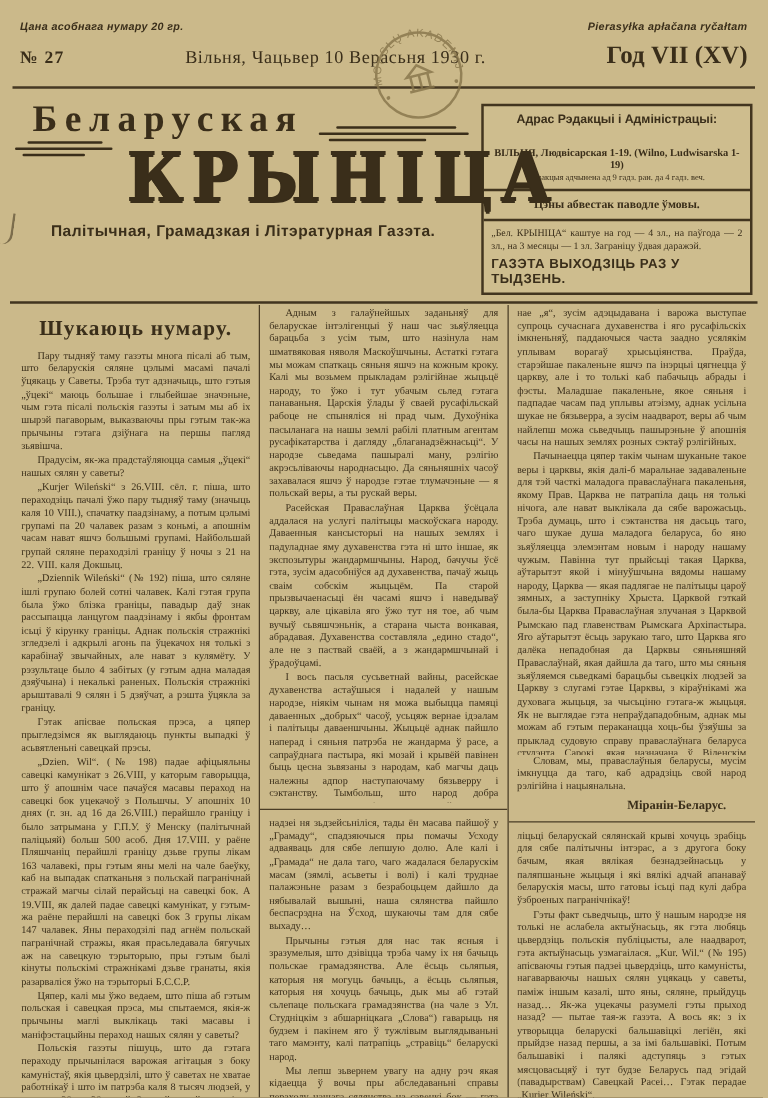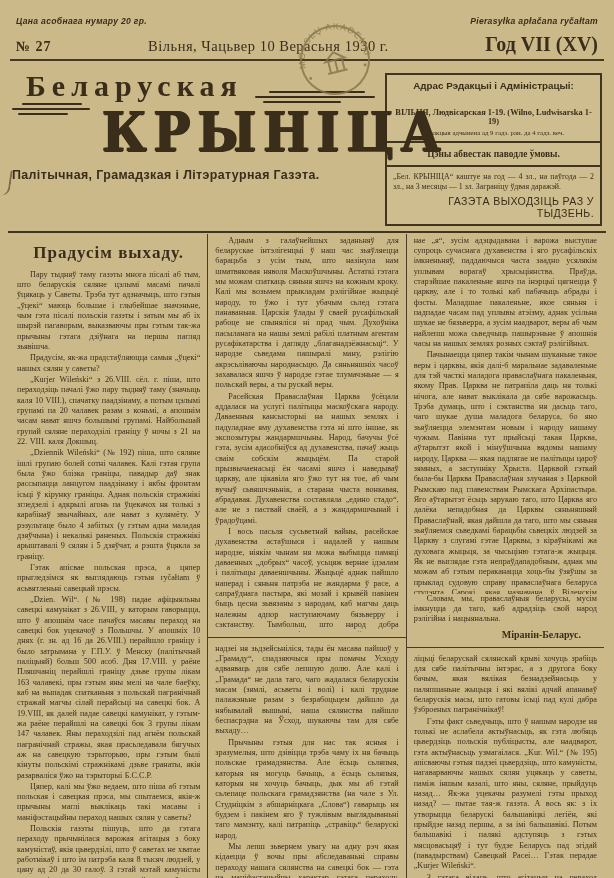--- a/index.html
+++ b/index.html
@@ -12,21 +12,21 @@
       radial-gradient(ellipse at 50% 28%, rgba(255,246,214,0.30), rgba(255,246,214,0) 62%),
       linear-gradient(90deg, #b3a06f 0%, #c7b584 2.5%, #ccbא8b 50%, #cbb98a 96%, #b5a271 100%),
       linear-gradient(180deg, #c2ae7c 0%, #cbb98a 7%, #ccba8b 82%, #c0a977 95%, #6e5d3a 99.3%, #4a3d25 100%);
     background-color:#cbb98a;
   }
   .inkwrap{padding:0 10px;}
 
   
   .top-row{display:flex;justify-content:space-between;padding:16px 6px 0 6px;
     font-family:"Liberation Sans", sans-serif;font-size:8.6px;font-weight:bold;letter-spacing:.3px;font-style:italic;}
-  .issue-row{display:flex;align-items:baseline;padding:7px 6px 3px 6px;border-bottom:2px solid #463823;}
+  .issue-row{display:flex;align-items:baseline;padding:7px 6px 13px 6px;border-bottom:2px solid #463823;}
   .issue-no{font-size:14px;font-weight:bold;letter-spacing:1px;}
   .dateline{flex:1;text-align:center;font-size:14.5px;letter-spacing:.5px;}
   .yearvol{font-size:20px;font-weight:bold;}
 
   
   .stamp{position:absolute;left:295px;top:20px;width:80px;height:80px;opacity:.8;
     transform:rotate(-14deg);pointer-events:none;}
 
   
   .mast-row{display:flex;gap:8px;padding:6px 2px 2px 2px;}
@@ -41,34 +41,34 @@
   .bars.l i:nth-child(1){width:60px;margin-left:10px;}
   .bars.l i:nth-child(2){width:78px;}
   .bars.l i:nth-child(3){width:50px;margin-left:6px;}
   .mast-line2{display:flex;align-items:flex-start;gap:12px;margin-top:0px;}
   .mast-title2{
     font-family:"DejaVu Serif", serif;font-size:49px;font-weight:bold;letter-spacing:7px;
     white-space:nowrap;transform:scaleY(1.12);transform-origin:center;
     text-shadow:1px 0 0 currentColor,-1px 0 0 currentColor,0 1px 0 currentColor;
   }
   .mast-sub{font-family:"Liberation Sans", sans-serif;font-size:12.4px;font-weight:bold;
-    margin-top:7px;letter-spacing:.4px;}
+    text-align:center;margin-top:7px;letter-spacing:.4px;}
 
   
   .infobox{width:213px;flex:0 0 213px;border:2px solid #42351f;margin-top:6px;align-self:flex-start;
     background:rgba(255,248,220,0.06);}
   .ib-sec{padding:5px 6px;border-bottom:2px solid #42351f;}
   .ib-sec:last-child{border-bottom:none;}
   .ib-title{font-family:Liberation Sans, sans-serif;font-size:9.8px;font-weight:bold;text-align:center;}
   .ib-addr{font-size:8.4px;font-weight:bold;text-align:center;margin-top:17px;}
   .ib-hours{font-size:6.8px;text-align:center;margin-top:3px;}
   .ib-rates{font-size:9.4px;font-weight:bold;text-align:center;padding:1px 0;}
   .ib-sub{font-size:7.9px;text-align:justify;line-height:1.25;}
-  .ib-weekly{font-family:"Liberation Sans", sans-serif;font-size:10.6px;font-weight:normal;
-    text-align:right;margin-top:3px;letter-spacing:.4px;}
+  .ib-weekly{font-family:"Liberation Sans", sans-serif;font-size:10.6px;font-weight:bold;
+    text-align:left;margin-top:3px;letter-spacing:.4px;}
 
   
   .main-rule{border-top:2.5px solid #42351f;margin:3px -2px 0 -2px;}
   .cols{display:flex;height:702px;margin-top:1px;}
   .col{width:33.333%;padding:2px 7px 0 7px;overflow:hidden;display:flex;flex-direction:column;}
   .col + .col{border-left:1.5px solid #4a3c24;}
   h2.art-title{font-size:17px;font-weight:bold;text-align:center;letter-spacing:1px;margin:7px 0 7px 0;}
   p.b{font-size:8.2px;line-height:1.26;text-align:justify;margin:0 0 1px 0;text-indent:13px;word-spacing:.4px;}
   p.nolead{text-indent:0;}
   .clip{overflow:hidden;}
@@ -151,27 +151,27 @@
           <div class="ib-weekly">ГАЗЭТА ВЫХОДЗІЦЬ РАЗ У ТЫДЗЕНЬ.</div>
         </div>
       </div>
     </div>
 
     <div class="main-rule"></div>
 
     <div class="cols">
 
       <div class="col">
-        <h2 class="art-title">Прадусім выхаду.</h2>
+        <h2 class="art-title">Шукаюць нумару.</h2>
         <div class="clip" style="flex:1 1 auto;">
           <p class="b">Пару тыдняў таму газэты многа пісалі аб тым, што беларускія сяляне цэлымі масамі пачалі ўцякаць у Саветы. Трэба тут адзначыць, што гэтыя „ўцекі“ маюць большае і глыбейшае значэньне, чым гэта пісалі польскія газэты і затым мы аб іх шырэй пагаворым, выказваючы пры гэтым так-жа прычыны гэтага дзіўнага на першы пагляд зьявішча.</p>
           <p class="b">Прадусім, як-жа прадстаўляюцца самыя „ўцекі“ нашых сялян у саветы?</p>
           <p class="b">„Kurjer Wileński“ з 26.VIII. сёл. г. піша, што пераходзіць пачалі ўжо пару тыдняў таму (значыць каля 10 VIII.), спачатку паадзінаму, а потым цэлымі групамі па 20 чалавек разам з коньмі, а апошнім часам нават яшчэ большымі групамі. Найбольшай групай сяляне пераходзілі граніцу ў ночы з 21 на 22. VIII. каля Докшыц.</p>
           <p class="b">„Dziennik Wileński“ (№ 192) піша, што сяляне ішлі групаю болей сотні чалавек. Калі гэтая група была ўжо блізка граніцы, павадыр даў знак рассыпацца ланцугом паадзінаму і якбы фронтам ісьці ў кірунку граніцы. Аднак польскія стражнікі згледзелі і адкрылі агонь па ўцекачох ня толькі з карабінаў звычайных, але нават з кулямёту. У рэзультаце было 4 забітых (у гэтым адна маладая дзяўчына) і некалькі раненых. Польскія стражнікі арыштавалі 9 сялян і 5 дзяўчат, а рэшта ўцякла за граніцу.</p>
-          <p class="b">Гэтак апісвае польская прэса, а цяпер прыгледзімся як выглядаюць гэтыя ryčałtam ў асьвятленьні савецкай прэсы.</p>
+          <p class="b">Гэтак апісвае польская прэса, а цяпер прыгледзімся як выглядаюць пункты выпадкі ў асьвятленьні савецкай прэсы.</p>
           <p class="b">„Dzien. Wil“. (№ 198) падае афіцыяльны савецкі камунікат з 26.VIII, у каторым гаворыцца, што ў апошнім часе пачаўся масавы пераход на савецкі бок уцекачоў з Польшчы. У апошніх 10 днях (г. зн. ад 16 да 26.VIII.) перайшло граніцу і было затрымана у Г.П.У. ў Менску (палітычнай паліцыяй) больш 500 асоб. Дня 17.VIII. у раёне Пляшчаніц перайшлі граніцу дзьве групы лікам 163 чалавекі, пры гэтым яны мелі на чале баеўку, каб на выпадак спатканьня з польскай пагранічнай стражай магчы сілай перайсьці на савецкі бок. А 19.VIII, як далей падае савецкі камунікат, у гэтым-жа раёне перайшлі на савецкі бок 3 групы лікам 147 чалавек. Яны пераходзілі пад агнём польскай пагранічнай стражы, якая прасьледавала бягучых аж на савецкую тэрыторыю, пры гэтым былі кінуты польскімі стражнікамі дзьве гранаты, якія разарваліся ўжо на тэрыторыі Б.С.С.Р.</p>
           <p class="b">Цяпер, калі мы ўжо ведаем, што піша аб гэтым польская і савецкая прэса, мы спытаемся, якія-ж прычыны маглі выклікаць такі масавы і маніфэстацыйны пераход нашых сялян у саветы?</p>
           <p class="b">Польскія газэты пішуць, што да гэтага пераходу прычынілася варожая агітацыя з боку камуністаў, якія цьвердзілі, што ў саветах не хватае работнікаў і што ім патрэба каля 8 тысяч людзей, у цану ад 20 да 30 галоў. З гэтай мэтай камуністы закладалі на нашых землях тайныя наборныя пункты і гэтым цэлымі партыямі адсылалі работнікаў заграніцу.</p>
 
         </div>
       </div>
 
       <div class="col">
         <div class="clip mid-top">
           <p class="b">Адным з галаўнейшых заданьняў для беларускае інтэлігенцыі ў наш час зьяўляецца барацьба з усім тым, што назінула нам шматвяковая няволя Маскоўшчыны. Астаткі гэтага мы можам спаткаць сяньня яшчэ на кожным кроку. Калі мы возьмем прыкладам рэлігійнае жыцьцё народу, то ўжо і тут убачым сьлед гэтага панаваньня. Царскія ўлады ў сваей русафільскай рабоце не спыняліся ні прад чым. Духоўніка пасыланага на нашы землі рабілі платным агентам русафікатарства і дагляду „благанадзёжнасьці“. У народзе сьведама пашыралі ману, рэлігію акрэсьліваючы народнасьцю. Да сяньняшніх часоў захавалася яшчэ ў народзе гэтае тлумачэньне — я польскай веры, а ты рускай веры.</p>

